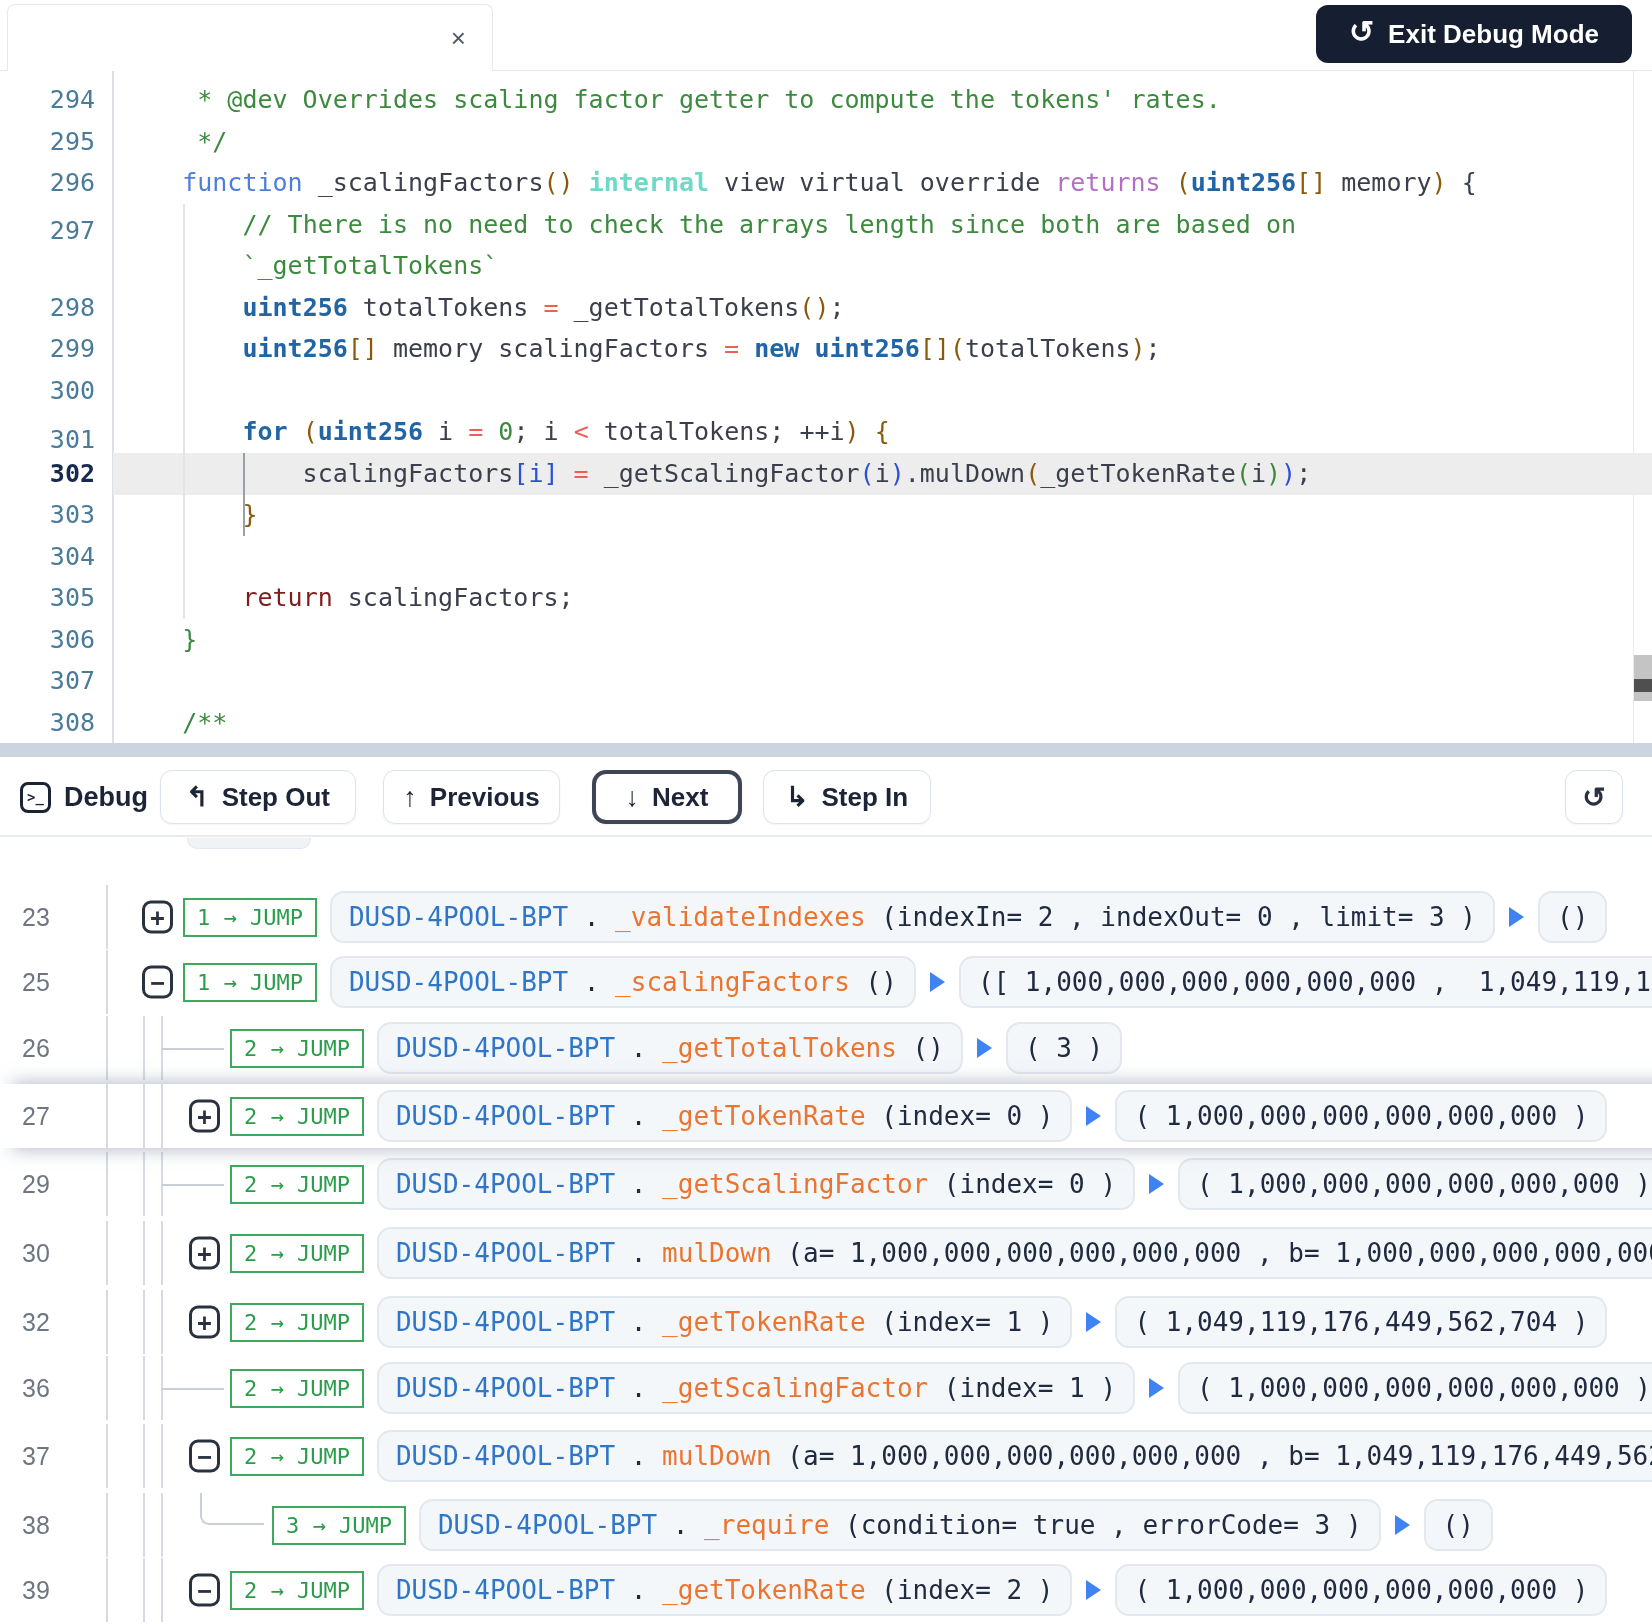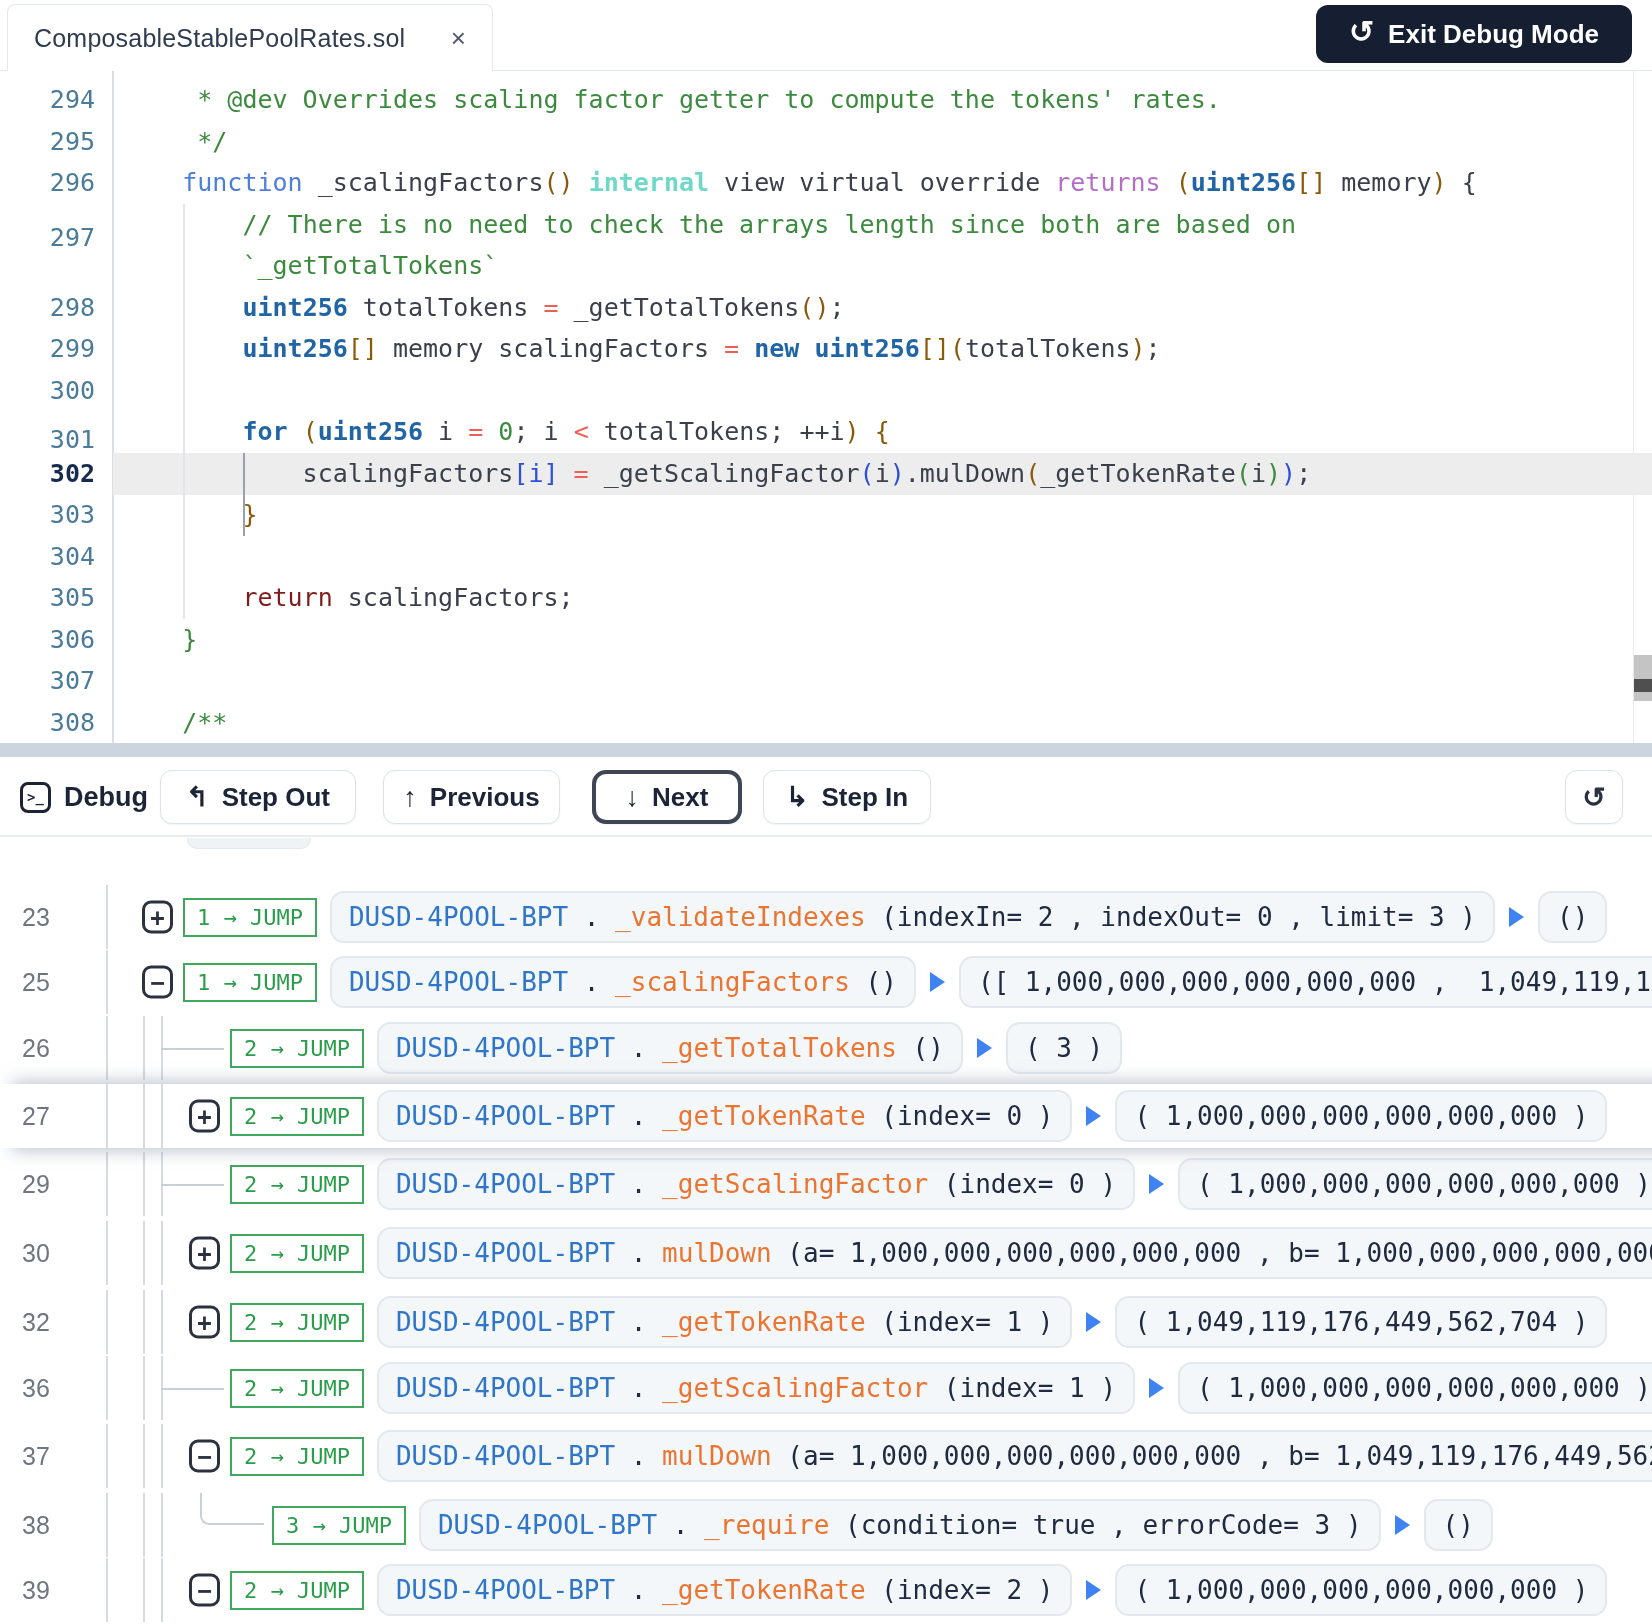--- a/index.html
+++ b/index.html
@@ -90,39 +90,38 @@
   .play{flex:none;width:0;height:0;border-left:15px solid #3f82f2;border-top:10px solid transparent;
         border-bottom:10px solid transparent;margin:0 14px;}
 </style>
 </head>
 <body>
 
 <div class="stage">
 
   <div class="tabbar">
     <div class="tab">
-      <span class="tab-title">ComposableStablePoolRates.sol</span>
       <span class="tab-close">×</span>
     </div>
     <div class="btn btn-exit">
       <span class="exit-icon">↺</span>
       <span>Exit Debug Mode</span>
     </div>
   </div>
 
   <div class="code" id="code">
     <div class="gutter-sep"></div>
     <div class="code-right-sep"></div>
   <div class="code-num" style="top: 9px;">294</div>
       <div class="code-line" style="top: 9px;"><span class="cm">     * @dev Overrides scaling factor getter to compute the tokens' rates.</span></div>
       <div class="code-num" style="top: 50.5px;">295</div>
       <div class="code-line" style="top: 50.5px;"><span class="cm">     */</span></div>
       <div class="code-num" style="top: 92px;">296</div>
       <div class="code-line" style="top: 92px;"><span class="tx">    </span><span class="kw">function</span><span class="tx"> _scalingFactors</span><span class="bb">()</span><span class="tx"> </span><span class="md">internal</span><span class="tx"> view virtual override </span><span class="pp">returns</span><span class="tx"> </span><span class="bb">(</span><span class="ty">uint256</span><span class="bb">[]</span><span class="tx"> memory</span><span class="bb">)</span><span class="tx"> {</span></div>
-      <div class="code-num" style="top: 147px;">297</div>
+      <div class="code-num" style="top: 140px;">297</div>
       <div class="code-line" style="top: 133.5px;"><span class="tx">        </span><span class="cm">// There is no need to check the arrays length since both are based on</span></div>
       <div class="code-num" style="top: 175px;"></div>
       <div class="code-line" style="top: 175px;"><span class="tx">        </span><span class="cm">`_getTotalTokens`</span></div>
       <div class="code-num" style="top: 216.5px;">298</div>
       <div class="code-line" style="top: 216.5px;"><span class="tx">        </span><span class="ty">uint256</span><span class="tx"> totalTokens </span><span class="op">=</span><span class="tx"> _getTotalTokens</span><span class="bb">()</span><span class="tx">;</span></div>
       <div class="code-num" style="top: 258px;">299</div>
       <div class="code-line" style="top: 258px;"><span class="tx">        </span><span class="ty">uint256</span><span class="bb">[]</span><span class="tx"> memory scalingFactors </span><span class="op">=</span><span class="tx"> </span><span class="ty">new</span><span class="tx"> </span><span class="ty">uint256</span><span class="bb">[](</span><span class="tx">totalTokens</span><span class="bb">)</span><span class="tx">;</span></div>
       <div class="code-num" style="top: 299.5px;">300</div>
       <div class="code-line" style="top: 299.5px;"></div>
       <div class="code-num" style="top: 349px;">301</div>

